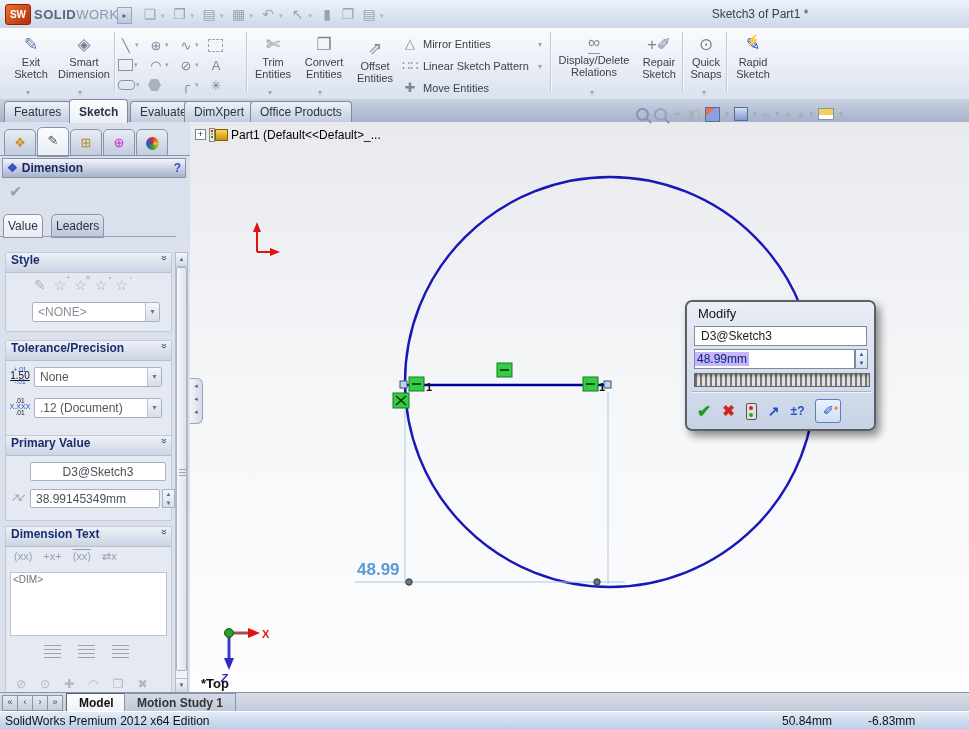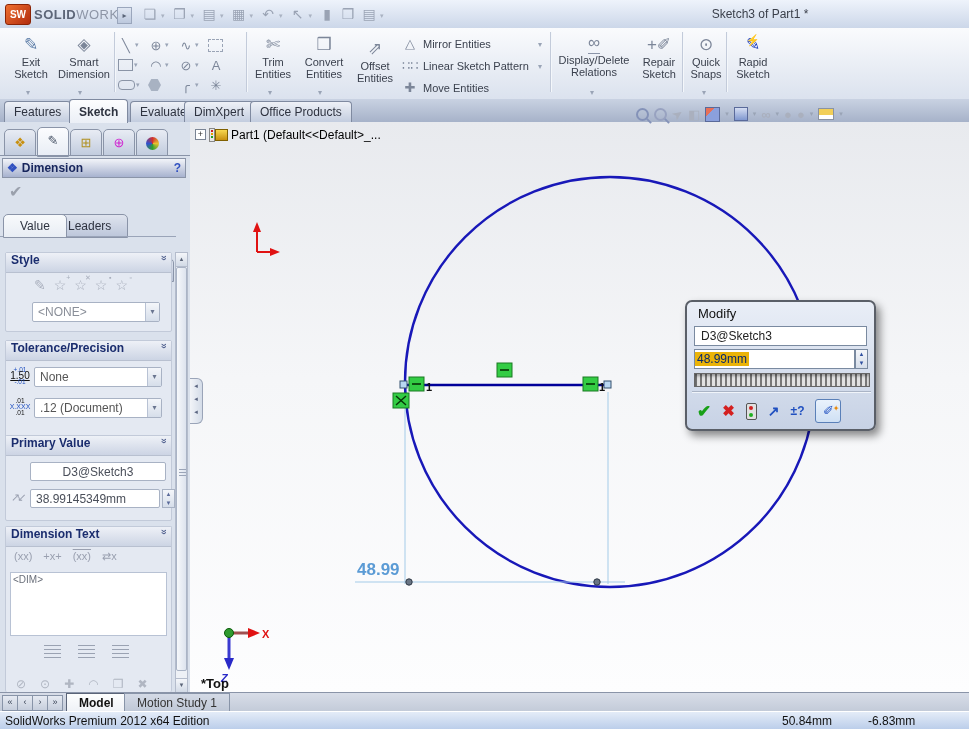--- a/index.html
+++ b/index.html
@@ -51,21 +51,21 @@
   .monitor{width:14px;height:10px;border:1px solid #8a93a3;background:linear-gradient(#f2cf58 0 55%,#ffffff 55%);}
 
   
   .lpanel{position:absolute;left:0;top:122px;width:190px;height:570px;background:#dae1ec;border-right:1px solid #98a2b6;overflow:hidden;}
   .pmtab{position:absolute;top:7px;width:30px;height:25px;border:1px solid #8a94a8;border-radius:5px 5px 0 0;background:linear-gradient(#e8ecf4,#c2ccde);text-align:center;line-height:25px;font-size:13px;}
   .pmtab.active{background:linear-gradient(#fbfcfe,#e8edf5);top:5px;height:28px;}
   .pmstrip{position:absolute;left:0;top:33px;width:190px;height:1px;background:#8a94a8;}
   .pmheader{position:absolute;left:2px;top:36px;width:184px;height:20px;background:linear-gradient(#f2f4f9,#a7b2cf);border:1px solid #8a94a8;display:flex;align-items:center;gap:4px;padding:0 4px;font-weight:bold;color:#17255c;box-sizing:border-box;}
   .pmheader .q{margin-left:auto;color:#3050c0;}
   .bigcheck{position:absolute;left:9px;top:60px;font-size:16px;color:#9aa0ac;}
-  .ptab{position:absolute;top:92px;height:22px;border:1px solid #8a94a8;border-radius:5px 5px 0 0;background:linear-gradient(#dfe4ee,#bcc6da);line-height:22px;padding:0 16px;color:#2e3340;}
+  .ptab{position:absolute;top:92px;height:22px;border:1px solid #8a94a8;border-radius:5px 5px 0 0;background:linear-gradient(#dfe4ee,#bcc6da);line-height:22px;padding:0 4px;color:#2e3340;}
   .ptab.active{background:linear-gradient(#f8fafc,#e8edf4);z-index:2;}
   .ptabline{position:absolute;left:0;top:114px;width:176px;height:1px;background:#9aa4b8;}
   .group{position:absolute;left:5px;width:167px;background:#e4e9f2;border:1px solid #c2cad9;border-radius:2px;box-sizing:border-box;}
   .ghead{height:19px;background:linear-gradient(#eef1f7,#ccd4e4);border-bottom:1px solid #b8c0d0;display:flex;align-items:flex-start;padding:0 5px;font-weight:bold;color:#1b2d6e;font-size:12px;}
   .chev{margin-left:auto;color:#4a5a8a;font-size:10px;letter-spacing:-1px;transform:rotate(-90deg);}
   .drop{position:absolute;background:#fff;border:1px solid #a8b2c4;border-radius:2px;color:#555;font-size:12px;height:20px;line-height:18px;padding-left:5px;display:flex;box-sizing:border-box;}
   .dbtn{margin-left:auto;width:13px;background:linear-gradient(#f4f6fa,#d6deea);border-left:1px solid #b8c2d4;color:#6a7590;font-size:8px;text-align:center;line-height:18px;}
   .stars{position:absolute;left:28px;top:24px;display:flex;gap:8px;color:#a8aebc;font-size:14px;}
   .stars .st{position:relative;}
   .stars sup{position:absolute;right:-4px;top:-3px;font-size:7px;}
@@ -93,42 +93,42 @@
   .particon{position:relative;width:19px;height:15px;}
   .plight{position:absolute;left:0;top:1px;width:4px;height:12px;background:#e8e8e8;border:1px solid #888;}
   .plight::before{content:"";position:absolute;left:1px;top:1px;width:2px;height:2px;background:#d02020;box-shadow:0 3px 0 #e8a000,0 6px 0 #20a020;}
   .pbody{position:absolute;left:6px;top:2px;width:11px;height:10px;background:linear-gradient(#f8d850,#c89010);border:1px solid #806000;}
 
   
   .modify{position:absolute;left:685px;top:300px;width:191px;height:131px;border:2px solid #5a5f68;border-radius:7px;background:linear-gradient(#e9eef7,#c7d2e5);box-shadow:4px 5px 9px rgba(0,0,0,.45);box-sizing:border-box;z-index:10;}
   .mtitle{position:absolute;left:11px;top:4px;font-size:13px;color:#111;}
   .mname{position:absolute;left:7px;top:24px;width:173px;height:20px;background:#fff;border:1px solid #7a8aa0;font-size:12px;color:#222;line-height:19px;padding-left:6px;box-sizing:border-box;}
   .mval{position:absolute;left:7px;top:47px;width:161px;height:20px;background:#fff;border:1px solid #7a8aa0;font-size:12px;line-height:19px;box-sizing:border-box;}
-  .msel{background:#eab308;color:#06286e;padding:0 2px;}
+  .msel{background:#c4b5fd;color:#06286e;padding:0 2px;}
   .mspin{position:absolute;left:168px;top:47px;width:13px;height:20px;border:1px solid #7a8aa0;background:linear-gradient(#f4f6fa,#d6deea);display:flex;flex-direction:column;box-sizing:border-box;}
   .mspin i{font-size:6px;color:#3050a0;text-align:center;line-height:9px;}
   .wheel{position:absolute;left:7px;top:71px;width:174px;height:12px;border:1px solid #666;background:repeating-linear-gradient(90deg,#787878 0 2px,#e2e2e2 2px 5px);box-shadow:inset 0 2px 3px rgba(0,0,0,.35);}
   .msep{position:absolute;left:5px;top:89px;width:179px;height:1px;background:#aab4c6;border-bottom:1px solid #f0f4fa;}
   .mbtns{position:absolute;left:6px;top:93px;width:179px;height:32px;display:flex;align-items:center;gap:11px;padding-left:4px;box-sizing:border-box;}
   .mok{color:#18a018;font-size:17px;font-weight:bold;}
   .mcancel{color:#d42020;font-size:15px;font-weight:bold;}
   .traffic{position:relative;width:9px;height:15px;border:1px solid #555;border-radius:2px;background:#e0e0e0;}
   .traffic::before{content:"";position:absolute;left:2px;top:2px;width:4px;height:4px;border-radius:50%;background:#d02020;}
   .traffic::after{content:"";position:absolute;left:2px;bottom:2px;width:4px;height:4px;border-radius:50%;background:#20b020;}
   .mrev{color:#2050c0;font-size:14px;font-weight:bold;}
   .mtol{color:#111;font-size:12px;font-weight:bold;}
   .mtol i{color:#2050c0;}
   .mwand{position:relative;width:24px;height:22px;border:1px solid #5a80b8;border-radius:3px;background:linear-gradient(#eaf2fc,#cfe0f4);text-align:center;line-height:22px;color:#2050c0;font-size:13px;}
   .mwand .sp{position:absolute;right:1px;top:-2px;color:#e8890a;font-size:8px;}
 
   
   .btabs{position:absolute;left:0;top:692px;width:969px;height:19px;background:linear-gradient(#d8dde8,#c2cad8);border-top:1px solid #8a94a8;}
   .navbtn{position:absolute;top:2px;width:14px;height:14px;background:linear-gradient(#e6eaf2,#c6cedc);border:1px solid #8894a8;font-size:9px;color:#3a4456;text-align:center;line-height:13px;}
   .btab{position:absolute;top:0;height:18px;line-height:18px;padding:0 12px;border:1px solid #5a6478;border-bottom:none;background:linear-gradient(#fdfefe,#eef1f6);font-weight:bold;color:#111;}
-  .btab.inactive{background:linear-gradient(#d4dae6,#bec7d6);font-weight:normal;color:#333;border-color:#8894a8;}
+  .btab.inactive{background:linear-gradient(#d4dae6,#bec7d6);font-weight:bold;color:#333;border-color:#8894a8;}
   .status{position:absolute;left:0;top:711px;width:969px;height:18px;background:linear-gradient(#e4ecf8,#b9cce9);border-top:1px solid #fff;font-size:12px;color:#111;}
 </style>
 </head>
 <body>
 
 <div class="app">
 
   <div class="titlebar">
     <div class="logo">SW</div>
     <div class="brand"><span>SOLID</span><span class="lt">WORKS</span></div>

